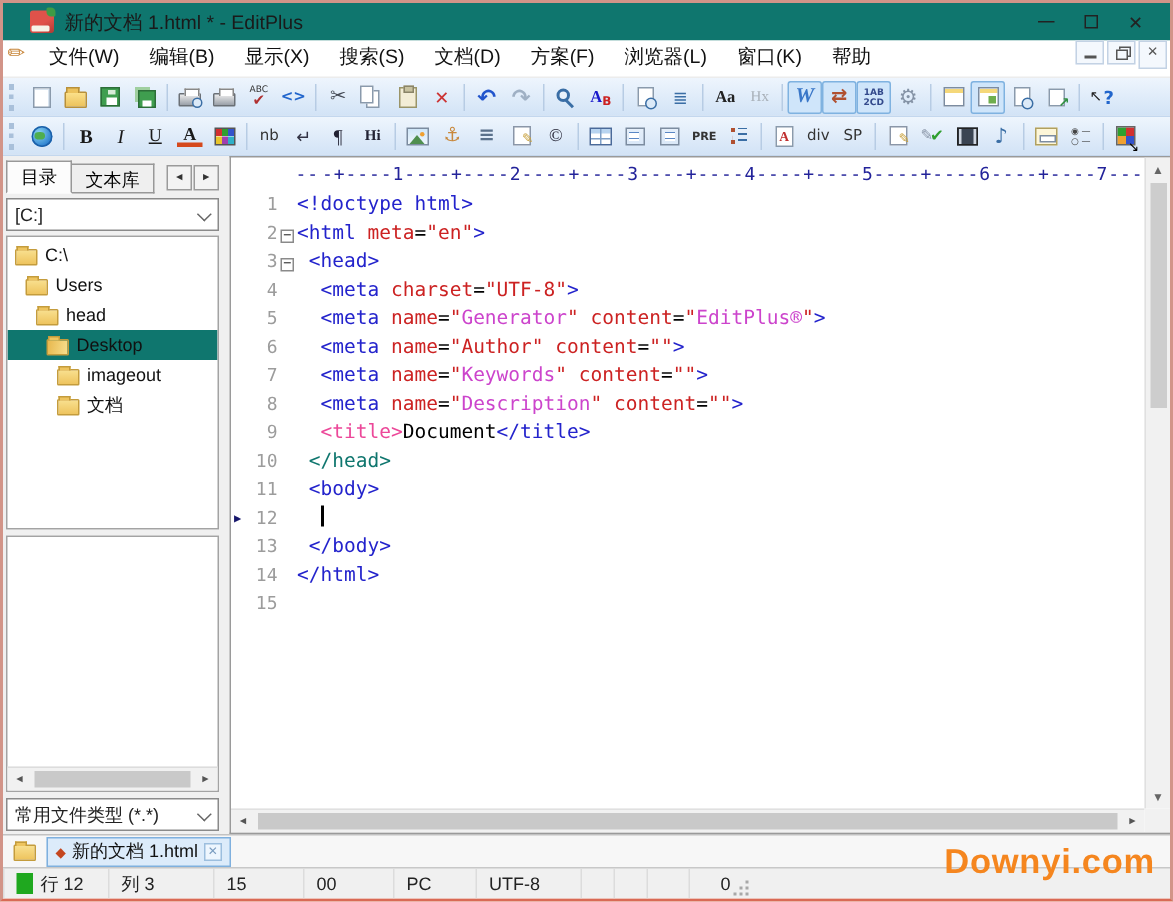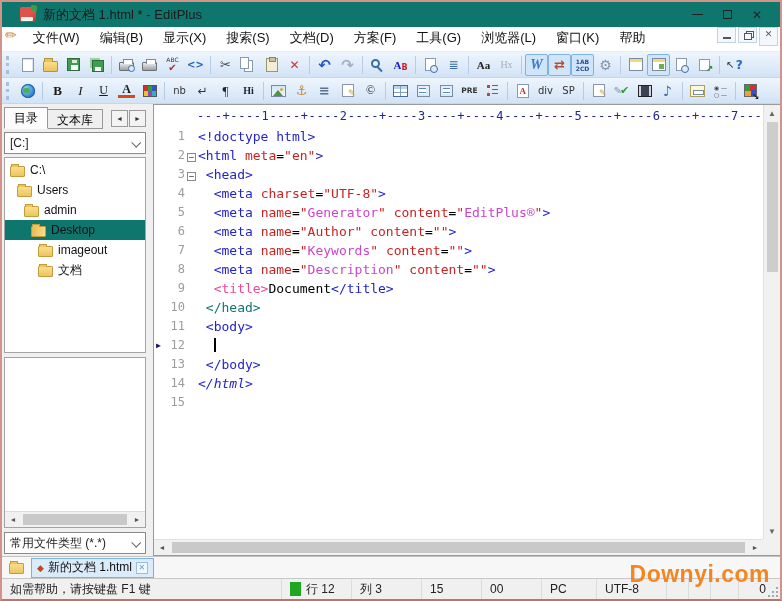--- a/index.html
+++ b/index.html
@@ -231,21 +231,20 @@
 
   <div class="menubar">
     <span class="pencil"></span>
     <span style="display:flex">
         <span class="mitem">文件(W)</span>
         <span class="mitem">编辑(B)</span>
         <span class="mitem">显示(X)</span>
         <span class="mitem">搜索(S)</span>
         <span class="mitem">文档(D)</span>
         <span class="mitem">方案(F)</span>
-        <span class="mitem">工具(G)</span>
         <span class="mitem">浏览器(L)</span>
         <span class="mitem">窗口(K)</span>
         <span class="mitem">帮助</span>
       </span>
     <span class="mdibtns">
       <span class="mdib mn"></span>
       <span class="mdib rs"></span>
       <span class="mdib cl"></span>
     </span>
   </div>
@@ -472,21 +471,21 @@
           <div class="titem" style="padding-left: 5px;">
             <span class="fico"></span>
             <span class="tlabel">C:\</span>
           </div>
           <div class="titem" style="padding-left: 12px;">
             <span class="fico"></span>
             <span class="tlabel">Users</span>
           </div>
           <div class="titem" style="padding-left: 19px;">
             <span class="fico"></span>
-            <span class="tlabel">admin</span>
+            <span class="tlabel">head</span>
           </div>
           <div class="titem sel" style="padding-left: 26px;">
             <span class="fico open"></span>
             <span class="tlabel">Desktop</span>
           </div>
           <div class="titem" style="padding-left: 33px;">
             <span class="fico"></span>
             <span class="tlabel">imageout</span>
           </div>
           <div class="titem" style="padding-left: 33px;">
@@ -584,21 +583,21 @@
           <div class="cl">
             <span class="mk"></span>
             <span class="ln">13</span>
             <span class="fd"></span>
             <span class="ct"><span style="color: rgb(0, 0, 0);"> </span><span style="color: rgb(35, 35, 204);">&lt;/body&gt;</span></span>
           </div>
           <div class="cl">
             <span class="mk"></span>
             <span class="ln">14</span>
             <span class="fd"></span>
-            <span class="ct"><span style="color: rgb(35, 35, 204); font-style: italic;">&lt;/html&gt;</span></span>
+            <span class="ct"><span style="color: rgb(35, 35, 204);">&lt;/html&gt;</span></span>
           </div>
           <div class="cl">
             <span class="mk"></span>
             <span class="ln">15</span>
             <span class="fd"></span>
             <span class="ct"></span>
           </div>
         </div>
       <div class="vscroll">
         <span class="varrow">▲</span>
@@ -621,23 +620,20 @@
         <span class="fico"></span>
       </button>
     <div class="doctab">
       <span class="diamond">◆</span>
       <span>新的文档 1.html</span>
       <span class="tclose"></span>
     </div>
   </div>
 
   <div class="statusbar">
-      <div class="seg flexseg">
-        <span>如需帮助，请按键盘 F1 键</span>
-      </div>
       <div class="seg" style="width: 70px;">
         <span class="greenblk"></span>
         <span>行 12</span>
       </div>
       <div class="seg" style="width: 70px;">
         <span>列 3</span>
       </div>
       <div class="seg" style="width: 60px;">
         <span>15</span>
       </div>

